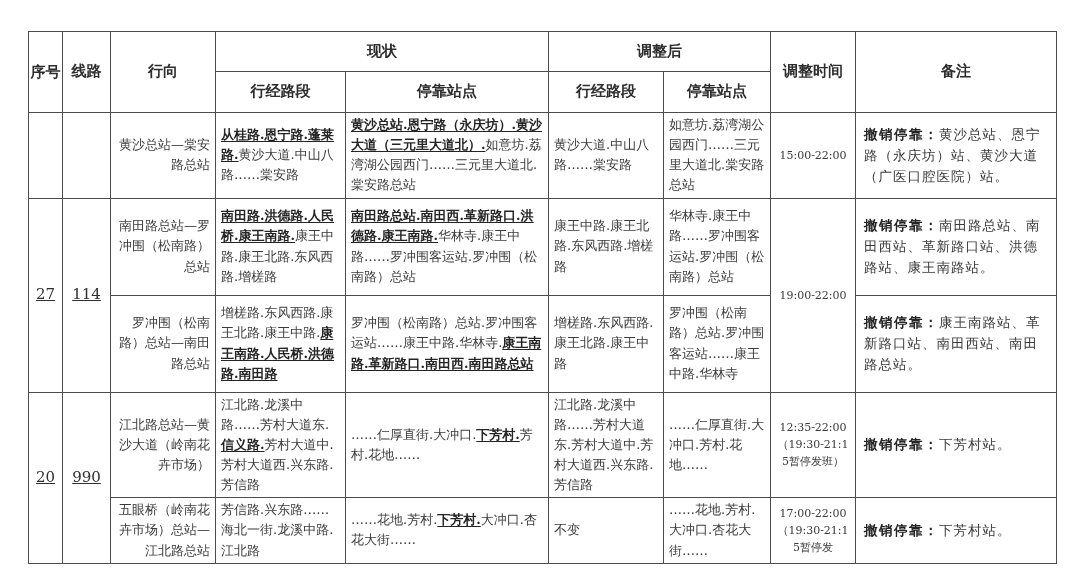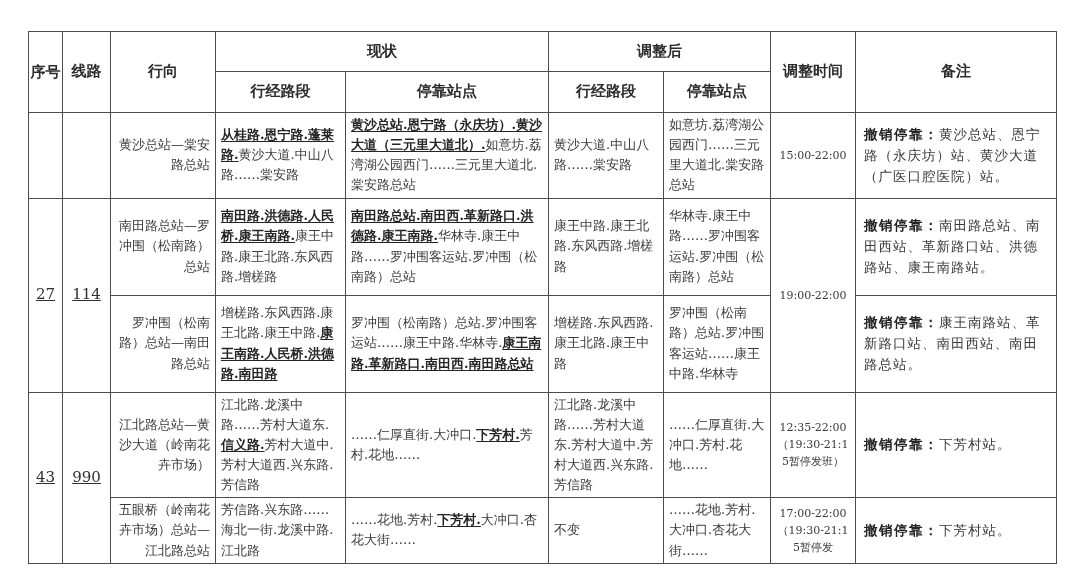--- a/index.html
+++ b/index.html
@@ -89,21 +89,21 @@
       </tr>
       <tr class="r3">
         <td class="c">罗冲围（松南路）总站—南田路总站</td>
         <td class="l"><span>增槎路.东风西路.康王北路.康王中路.</span><span class="seg-em">康王南路.人民桥.洪德路.南田路</span></td>
         <td class="l"><span>罗冲围（松南路）总站.罗冲围客运站……康王中路.华林寺.</span><span class="seg-em">康王南路.革新路口.南田西.南田路总站</span></td>
         <td class="l"><span>增槎路.东风西路.康王北路.康王中路</span></td>
         <td class="l"><span>罗冲围（松南路）总站.罗冲围客运站……康王中路.华林寺</span></td>
         <td class="remark"><span class="seg-b">撤销停靠：</span><span>康王南路站、革新路口站、南田西站、南田路总站。</span></td>
       </tr>
       <tr class="r4">
-        <td class="num" rowspan="2">43</td>
+        <td class="num" rowspan="2">20</td>
         <td class="num" rowspan="2">990</td>
         <td class="c">江北路总站—黄沙大道（岭南花卉市场）</td>
         <td class="l"><span>江北路.龙溪中路……芳村大道东.</span><span class="seg-em">信义路.</span><span>芳村大道中.芳村大道西.兴东路.芳信路</span></td>
         <td class="l"><span>……仁厚直街.大冲口.</span><span class="seg-em">下芳村.</span><span>芳村.花地……</span></td>
         <td class="l"><span>江北路.龙溪中路……芳村大道东.芳村大道中.芳村大道西.兴东路.芳信路</span></td>
         <td class="l"><span>……仁厚直街.大冲口.芳村.花地……</span></td>
         <td class="time">12:35-22:00（19:30-21:15暂停发班）</td>
         <td class="remark"><span class="seg-b">撤销停靠：</span><span>下芳村站。</span></td>
       </tr>
       <tr class="r5">

